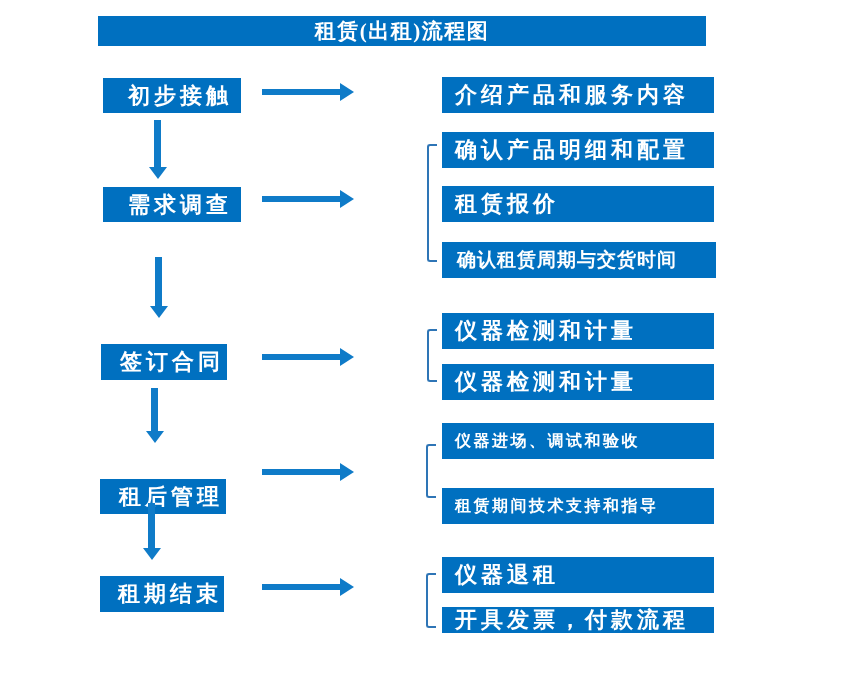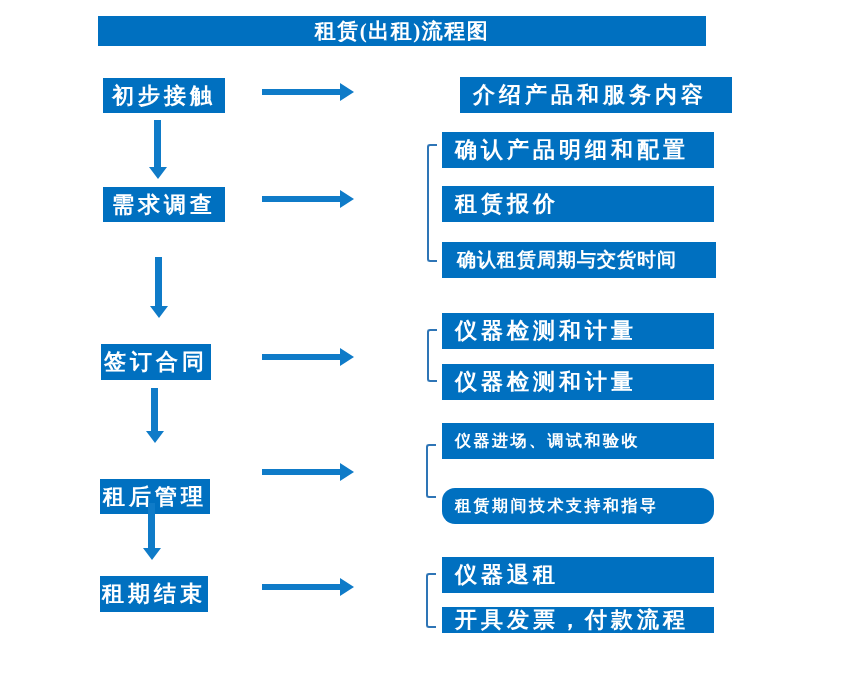--- a/index.html
+++ b/index.html
@@ -26,21 +26,21 @@
     white-space: nowrap;
   }
   .box {
     position: absolute;
     background: var(--box_bg, #0070c0);
     color: var(--box_text, #ffffff);
     display: flex; align-items: center;
     font-size: 22px; letter-spacing: 4px;
     white-space: nowrap; overflow: hidden;
   }
-  .step { justify-content: center; }
+  .step { justify-content: center; padding-left: 16px; }
   .detail { justify-content: flex-start; padding-left: 13px; }
   .fs-med   { font-size: 16px; letter-spacing: 2.5px; }
   .fs-small { font-size: 19px; letter-spacing: 1px; }
 
   
   .harrow { position: absolute; width: 92px; height: 18px; }
   .harrow::before {
     content: ""; position: absolute; left: 0; right: 12px; top: 6px; height: 6px;
     background: var(--arrow, #0f7bc8);
   }
@@ -93,28 +93,28 @@
   <div class="harrow" style="left:262px; top:190px;"></div>
   <div class="harrow" style="left:262px; top:348px;"></div>
   <div class="harrow" style="left:262px; top:463px;"></div>
   <div class="harrow" style="left:262px; top:578px;"></div>
 
   <div class="bracket" style="left:427px; top:144px; height:118px;"></div>
   <div class="bracket" style="left:427px; top:329px; height:53px;"></div>
   <div class="bracket" style="left:426px; top:444px; height:54px;"></div>
   <div class="bracket" style="left:426px; top:573px; height:55px;"></div>
 
-  <div class="box detail" style="left:442px; top:77px;  width:259px; height:36px;margin-left:18px;">介绍产品和服务内容</div>
+  <div class="box detail" style="left:442px; top:77px;  width:259px; height:36px;">介绍产品和服务内容</div>
 
   <div class="box detail" style="left:442px; top:132px; width:259px; height:36px;">确认产品明细和配置</div>
   <div class="box detail" style="left:442px; top:186px; width:259px; height:36px;">租赁报价</div>
   <div class="box detail fs-small" style="left:442px; top:242px; width:259px; height:36px;padding-left:15px;">确认租赁周期与交货时间</div>
 
   <div class="box detail" style="left:442px; top:313px; width:259px; height:36px;">仪器检测和计量</div>
   <div class="box detail" style="left:442px; top:364px; width:259px; height:36px;">仪器检测和计量</div>
 
   <div class="box detail fs-med" style="left:442px; top:423px; width:259px; height:36px;">仪器进场、调试和验收</div>
-  <div class="box detail fs-med" style="left:442px; top:488px; width:259px; height:36px;border-radius:13px;">租赁期间技术支持和指导</div>
+  <div class="box detail fs-med" style="left:442px; top:488px; width:259px; height:36px;">租赁期间技术支持和指导</div>
 
   <div class="box detail" style="left:442px; top:557px; width:259px; height:36px;">仪器退租</div>
   <div class="box detail" style="left:442px; top:607px; width:259px; height:26px;">开具发票，付款流程</div>
 
 </div>
 
 </body></html>

